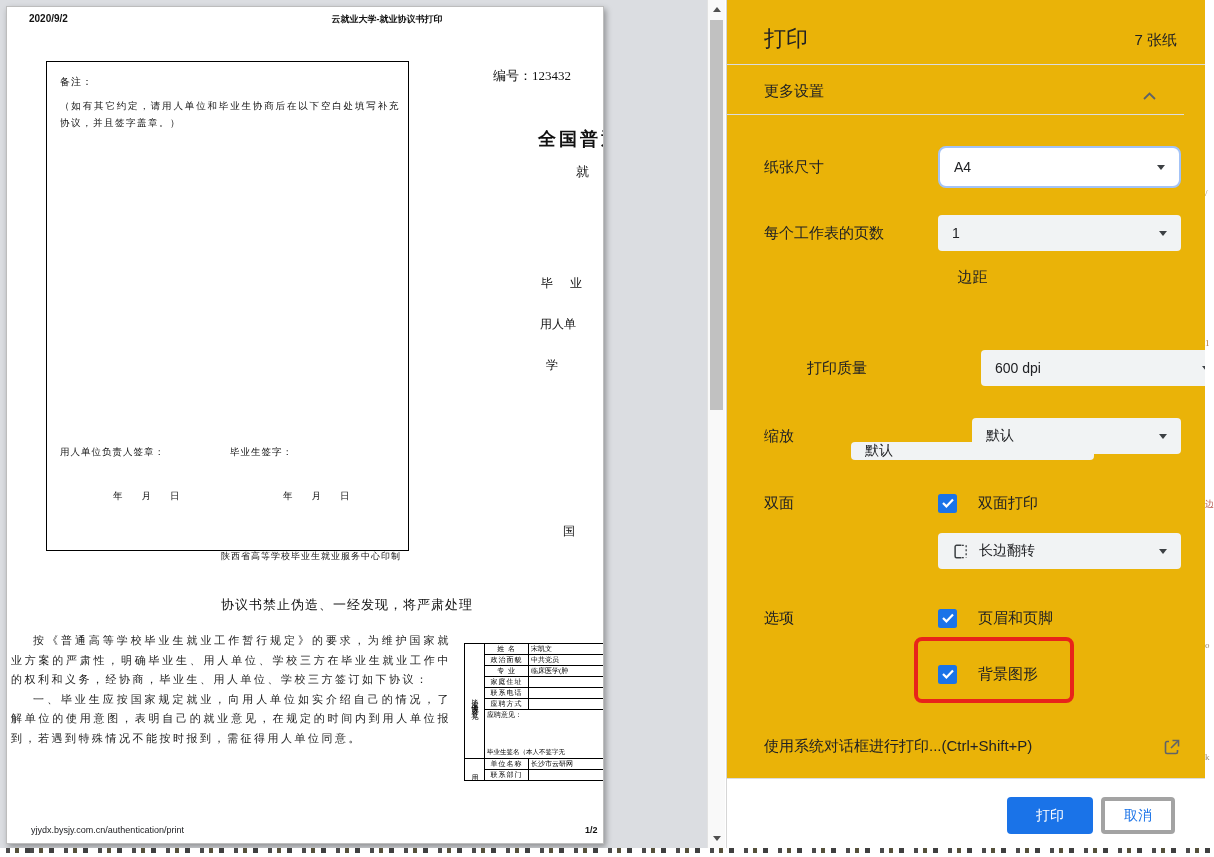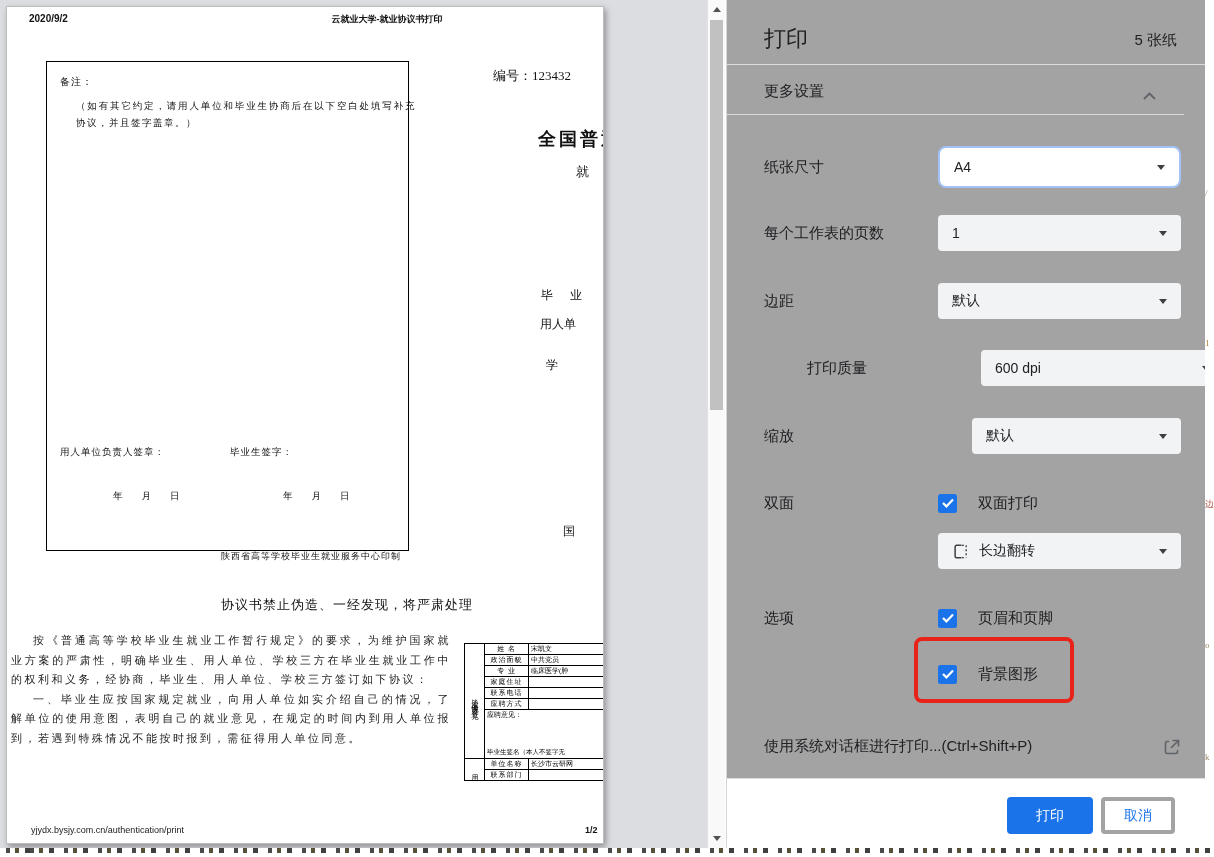--- a/index.html
+++ b/index.html
@@ -12,31 +12,31 @@
   .sheet { position:absolute; left:6px; top:6px; width:598px; height:838px; background:#fff;
     border:1px solid #bdbdbd; box-shadow:2px 3px 6px rgba(0,0,0,.35); overflow:hidden;
     font-family:"Liberation Serif", serif; color:#111; }
   .doc-date { position:absolute; left:22px; top:6px; font-size:10px; font-weight:bold;
     font-family:"Liberation Sans", sans-serif; }
   .doc-title { position:absolute; left:250px; top:6px; width:260px; text-align:center; font-size:9px;
     font-weight:bold; font-family:"Liberation Sans", sans-serif; }
   .remark-box { position:absolute; left:39px; top:54px; width:363px; height:490px; border:1.5px solid #000; }
   .remark-label { position:absolute; left:13px; top:13px; font-size:10px; letter-spacing:1px; }
   .remark-text { position:absolute; left:13px; top:36px; width:340px; font-size:9.5px;
-    line-height:17px; letter-spacing:1.5px; text-align:justify;margin-left:16px; }
+    line-height:17px; letter-spacing:1.5px; text-align:justify; }
   .sign-label-1 { position:absolute; left:13px; top:384px; font-size:9.5px; letter-spacing:1px; }
   .sign-label-2 { position:absolute; left:183px; top:384px; font-size:9.5px; letter-spacing:1px; }
   .date-line-1 { position:absolute; left:66px; top:428px; font-size:9.5px; }
   .date-line-2 { position:absolute; left:236px; top:428px; font-size:9.5px; }
   .doc-number { position:absolute; left:486px; top:60px; font-size:13px; }
   .doc-main-title { position:absolute; left:531px; top:120px; font-size:18px; font-weight:bold;
     letter-spacing:3px; white-space:nowrap; }
   .frag { position:absolute; font-size:12px; white-space:nowrap; }
   .frag-jiu { left:569px; top:156px; font-size:13px; }
-  .frag-biye { left:534px; top:280px; letter-spacing:7px; }
+  .frag-biye { left:534px; top:268px; letter-spacing:7px; }
   .frag-yongren { left:533px; top:309px; }
   .frag-xue { left:539px; top:350px; }
   .frag-guo { left:556px; top:516px; }
   .issuer-1 { position:absolute; left:214px; top:543px; font-size:9px; letter-spacing:1px; }
   .issuer-2 { position:absolute; left:214px; top:589px; font-size:13px; letter-spacing:1px; }
   .agreement { position:absolute; left:4px; top:624px; width:440px; font-size:11px;
     line-height:19.5px; letter-spacing:2.5px; text-align:justify; color:#1c1c1c; }
   .agreement p { text-indent:2em; margin:0; }
   .gtable { position:absolute; left:457px; top:636px; width:170px; border-collapse:collapse;
     font-size:7px; color:#000; table-layout:fixed; }
@@ -57,41 +57,41 @@
   .sb-thumb { position:absolute; left:2px; right:2px; background:#c1c1c1; }
   .preview-sb .sb-thumb { top:20px; height:390px; }
   .sb-btn { position:absolute; left:0; right:0; height:17px; display:flex; align-items:center; justify-content:center; }
   .sb-btn.up { top:1px; } .sb-btn.down { bottom:1px; }
   .tri-up { width:0; height:0; border-left:4px solid transparent; border-right:4px solid transparent;
     border-bottom:5px solid #505050; }
   .tri-down { width:0; height:0; border-left:4px solid transparent; border-right:4px solid transparent;
     border-top:5px solid #505050; }
 
   
-  .dialog { position:absolute; left:726px; top:0; width:479px; height:848px; background:#a3a3a3;
+  .dialog { position:absolute; left:726px; top:0; width:479px; height:848px; background:#eab308;
     border-left:1px solid #d6d6d6; color:#202124; }
   .dlg-header { position:absolute; left:0; top:0; right:0; height:65px; border-bottom:1px solid #dadce0; }
   .dlg-title { position:absolute; left:37px; top:24px; font-size:22px; color:#202124; }
   .dlg-sheets { position:absolute; right:28px; top:31px; font-size:15px; color:#202124; }
   .more-settings { position:absolute; left:0; top:66px; width:457px; height:49px;
     border-bottom:1px solid #dadce0; cursor:pointer; }
   .more-settings-label { position:absolute; left:37px; top:16px; font-size:15px; }
   .chevron { position:absolute; right:28px; top:20px; }
 
   .row { position:absolute; left:37px; width:417px; display:flex; align-items:center; }
   .row-label { flex:0 0 174px; font-size:15px; color:#202124; }
   .select { position:relative; width:243px; height:36px; background:#f1f3f4; border-radius:4px;
     display:flex; align-items:center; padding:0 14px; cursor:pointer; }
   .select-value { font-size:14px; color:#202124; flex:1 1 auto; display:flex; align-items:center; gap:10px; }
   .caret { width:0; height:0; border-left:4.5px solid transparent; border-right:4.5px solid transparent;
     border-top:5.5px solid #3c4043; }
   .select.focused { background:#fff; border:2px solid #a3c3f7; border-radius:8px; height:42px; }
   .row-paper  { top:146px; height:42px; }
   .row-pages  { top:215px; height:36px; }
-  .row-margin { top:283px; height:36px; }
+  .row-margin { top:268px; height:36px;flex-direction:column; }
   .row-quality{ top:350px; height:36px;margin-left:43px; }
   .row-scale  { top:418px; height:36px;gap:34px; }
   .row-duplex { top:491px; height:24px; }
   .row-duplexmode { position:absolute; left:211px; top:533px; }
   .row-opt1 { top:606px; height:24px; }
   .row-opt2 { top:662px; height:24px; }
   .cb { width:19px; height:19px; background:#1a73e8; border-radius:2.5px; display:flex;
     align-items:center; justify-content:center; cursor:pointer; flex:0 0 19px; }
   .cb-label { margin-left:21px; font-size:15px; color:#202124; cursor:pointer; }
   .red-annotation { position:absolute; left:187px; top:637px; width:160px; height:66px;
@@ -208,21 +208,21 @@
       </div>
     <div class="sb-thumb"></div>
     <div class="sb-btn down">
         <span class="tri-down"></span>
       </div>
   </div>
 
   <div class="dialog">
     <div class="dlg-header">
       <span class="dlg-title">打印</span>
-      <span class="dlg-sheets">5 张纸</span>
+      <span class="dlg-sheets">7 张纸</span>
     </div>
 
     <div class="more-settings">
       <span class="more-settings-label">更多设置</span>
       <span class="chevron">
         <svg width="13" height="8" viewBox="0 0 13 8">
             <polyline points="1,7 6.5,1.5 12,7" fill="none" stroke="#5f6368" stroke-width="1.8"></polyline>
           </svg>
       </span>
     </div>

